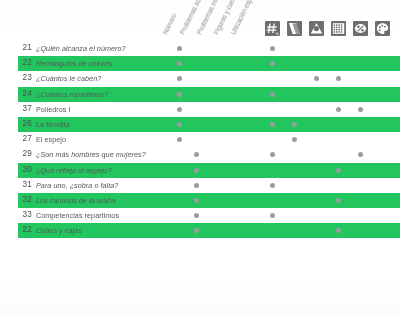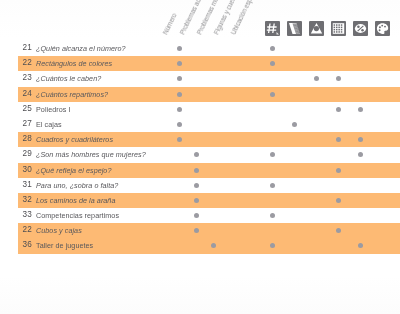--- a/index.html
+++ b/index.html
@@ -58,21 +58,21 @@
   #rows{
     position:absolute;
     left:0;top:41px;
     width:400px;
   }
   .row{
     position:relative;
     height:15.2px;
     width:400px;
   }
-  .row.band{ background:#fdba74; }
+  .row.band{ background:#22c55e; }
   .row .band-left{
     position:absolute;left:0;top:0;height:100%;width:18px;background:#ffffff;
   }
   .num{
     position:absolute;
     left:14px;top:2px;
     width:18px;
     text-align:right;
     font-size:8.2px;
     color:#4e4e52;
@@ -208,39 +208,39 @@
         <span class="dot" style="left: 338px; background: rgb(155, 155, 162);"></span>
       </div>
       <div class="row band">
         <div class="band-left"></div>
         <div class="num">24</div>
         <div class="lbl ital">¿Cuántos repartimos?</div>
         <span class="dot" style="left: 179px; background: rgb(155, 155, 162);"></span>
         <span class="dot" style="left: 272px; background: rgb(155, 155, 162);"></span>
       </div>
       <div class="row">
-        <div class="num">25</div>
+        <div class="num">37</div>
         <div class="lbl">Poliedros I</div>
         <span class="dot" style="left: 179px; background: rgb(155, 155, 162);"></span>
         <span class="dot" style="left: 338px; background: rgb(155, 155, 162);"></span>
         <span class="dot" style="left: 360px; background: rgb(155, 155, 162);"></span>
       </div>
+      <div class="row band">
+        <div class="band-left"></div>
+        <div class="num">26</div>
+        <div class="lbl">La tiendita</div>
+        <span class="dot" style="left: 179px; background: rgb(155, 155, 162);"></span>
+        <span class="dot" style="left: 272px; background: rgb(155, 155, 162);"></span>
+        <span class="dot" style="left: 294px; background: rgb(155, 155, 162);"></span>
+      </div>
       <div class="row">
         <div class="num">27</div>
-        <div class="lbl">El cajas</div>
+        <div class="lbl">El espejo</div>
         <span class="dot" style="left: 179px; background: rgb(155, 155, 162);"></span>
         <span class="dot" style="left: 294px; background: rgb(155, 155, 162);"></span>
-      </div>
-      <div class="row band">
-        <div class="band-left"></div>
-        <div class="num">28</div>
-        <div class="lbl ital">Cuadros y cuadriláteros</div>
-        <span class="dot" style="left: 179px; background: rgb(155, 155, 162);"></span>
-        <span class="dot" style="left: 338px; background: rgb(155, 155, 162);"></span>
-        <span class="dot" style="left: 360px; background: rgb(155, 155, 162);"></span>
       </div>
       <div class="row">
         <div class="num">29</div>
         <div class="lbl ital">¿Son más hombres que mujeres?</div>
         <span class="dot" style="left: 196px; background: rgb(155, 155, 162);"></span>
         <span class="dot" style="left: 272px; background: rgb(155, 155, 162);"></span>
         <span class="dot" style="left: 360px; background: rgb(155, 155, 162);"></span>
       </div>
       <div class="row band">
         <div class="band-left"></div>
@@ -268,23 +268,15 @@
         <span class="dot" style="left: 196px; background: rgb(155, 155, 162);"></span>
         <span class="dot" style="left: 272px; background: rgb(155, 155, 162);"></span>
       </div>
       <div class="row band">
         <div class="band-left"></div>
         <div class="num">22</div>
         <div class="lbl ital">Cubos y cajas</div>
         <span class="dot" style="left: 196px; background: rgb(155, 155, 162);"></span>
         <span class="dot" style="left: 338px; background: rgb(155, 155, 162);"></span>
       </div>
-      <div class="row band">
-        <div class="band-left"></div>
-        <div class="num">36</div>
-        <div class="lbl">Taller de juguetes</div>
-        <span class="dot" style="left: 213px; background: rgb(155, 155, 162);"></span>
-        <span class="dot" style="left: 272px; background: rgb(155, 155, 162);"></span>
-        <span class="dot" style="left: 360px; background: rgb(155, 155, 162);"></span>
-      </div>
     </div>
 
 </div>
 
 </body></html>

